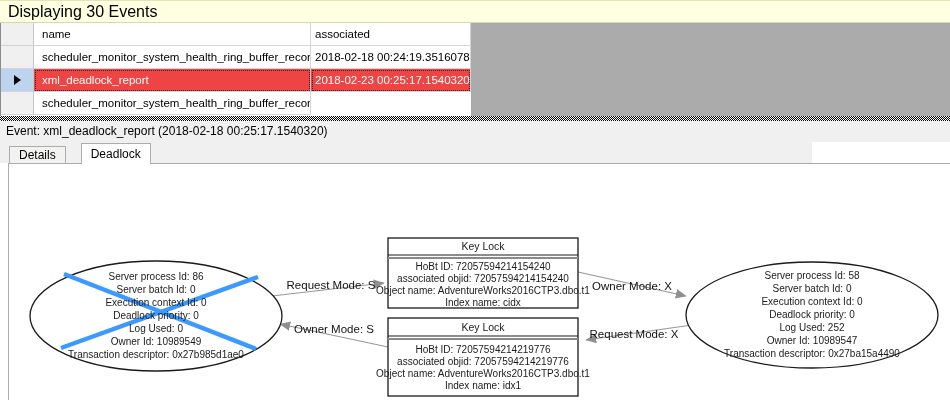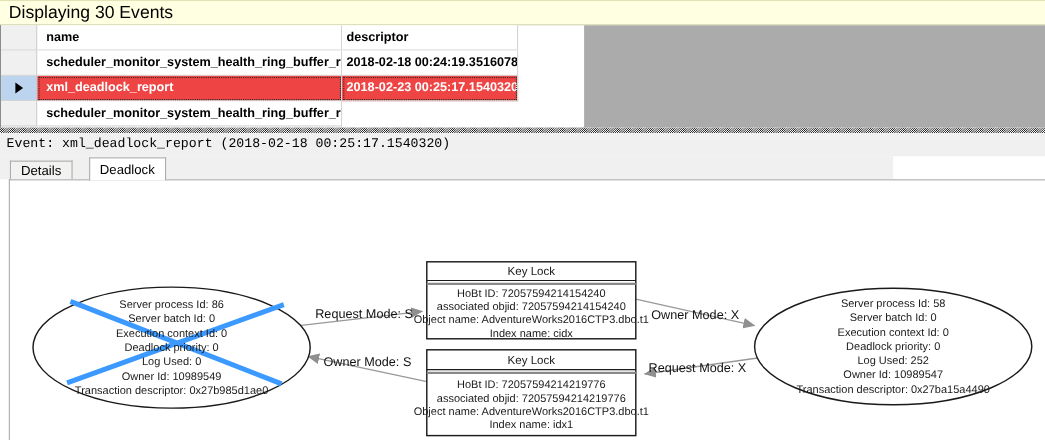--- a/index.html
+++ b/index.html
@@ -19,21 +19,21 @@
     border-bottom:1px solid #D9D9AE;
     font-size:16px; line-height:21px; padding-left:8px;
   }
 
   
   .table-zone {
     position:absolute; left:0; top:23px; width:950px; height:93px;
     background:#ABABAB;
     border-left:1px solid #8C8C8C;
   }
-  .grid { position:absolute; left:0; top:0; width:530px; height:93px; background:#fff;font-weight:bold; }
+  .grid { position:absolute; left:0; top:0; width:470px; height:93px; background:#fff; }
   .grid-row { display:flex; height:23px; }
   .cell {
     font-size:11.5px; line-height:22px; white-space:nowrap; overflow:hidden;
     border-right:1px solid #D4D4D4; border-bottom:1px solid #D4D4D4;
     background:#fff;
   }
   .c-rowhdr { width:33px; background:#F0F0F0; border-right:1px solid #C6C6C6;
               display:flex; align-items:center; justify-content:center; }
   .c-name   { width:277px; padding-left:8px; }
   .c-ts     { width:160px; padding-left:4px; }
@@ -59,21 +59,21 @@
       linear-gradient(45deg,#000 25%,transparent 25%,transparent 75%,#000 75%);
     background-size:2px 2px;
     background-position:0 0,1px 1px;
     cursor:row-resize;
   }
 
   
   .event-bar {
     position:absolute; left:0; top:121px; width:950px; height:21px;
     background:#F0F0F0;
-    font-size:12px; line-height:20px; padding-left:6px;font-family:Liberation Mono, monospace;
+    font-size:12px; line-height:20px; padding-left:6px;
   }
 
   
   .tabstrip {
     position:absolute; left:0; top:142px; width:812px; height:21px;
     background:#F0F0F0;
     display:flex; align-items:flex-end; padding-left:9px;
   }
   .tab {
     font-size:12px; padding:1px 9px 2px 9px;
@@ -102,21 +102,21 @@
 </head>
 <body>
 
 <div class="banner">Displaying 30 Events</div>
 
 <div class="table-zone">
   <div class="grid">
     <div class="grid-row hdr">
       <div class="cell c-rowhdr"></div>
       <div class="cell c-name">name</div>
-      <div class="cell c-ts">descriptor</div>
+      <div class="cell c-ts">associated</div>
     </div>
     <div class="grid-row">
       <div class="cell c-rowhdr"></div>
       <div class="cell c-name">scheduler_monitor_system_health_ring_buffer_recorded</div>
       <div class="cell c-ts">2018-02-18 00:24:19.3516078</div>
     </div>
     <div class="grid-row row-selected">
       <div class="cell c-rowhdr">
         <span class="tri-right"></span>
       </div>

